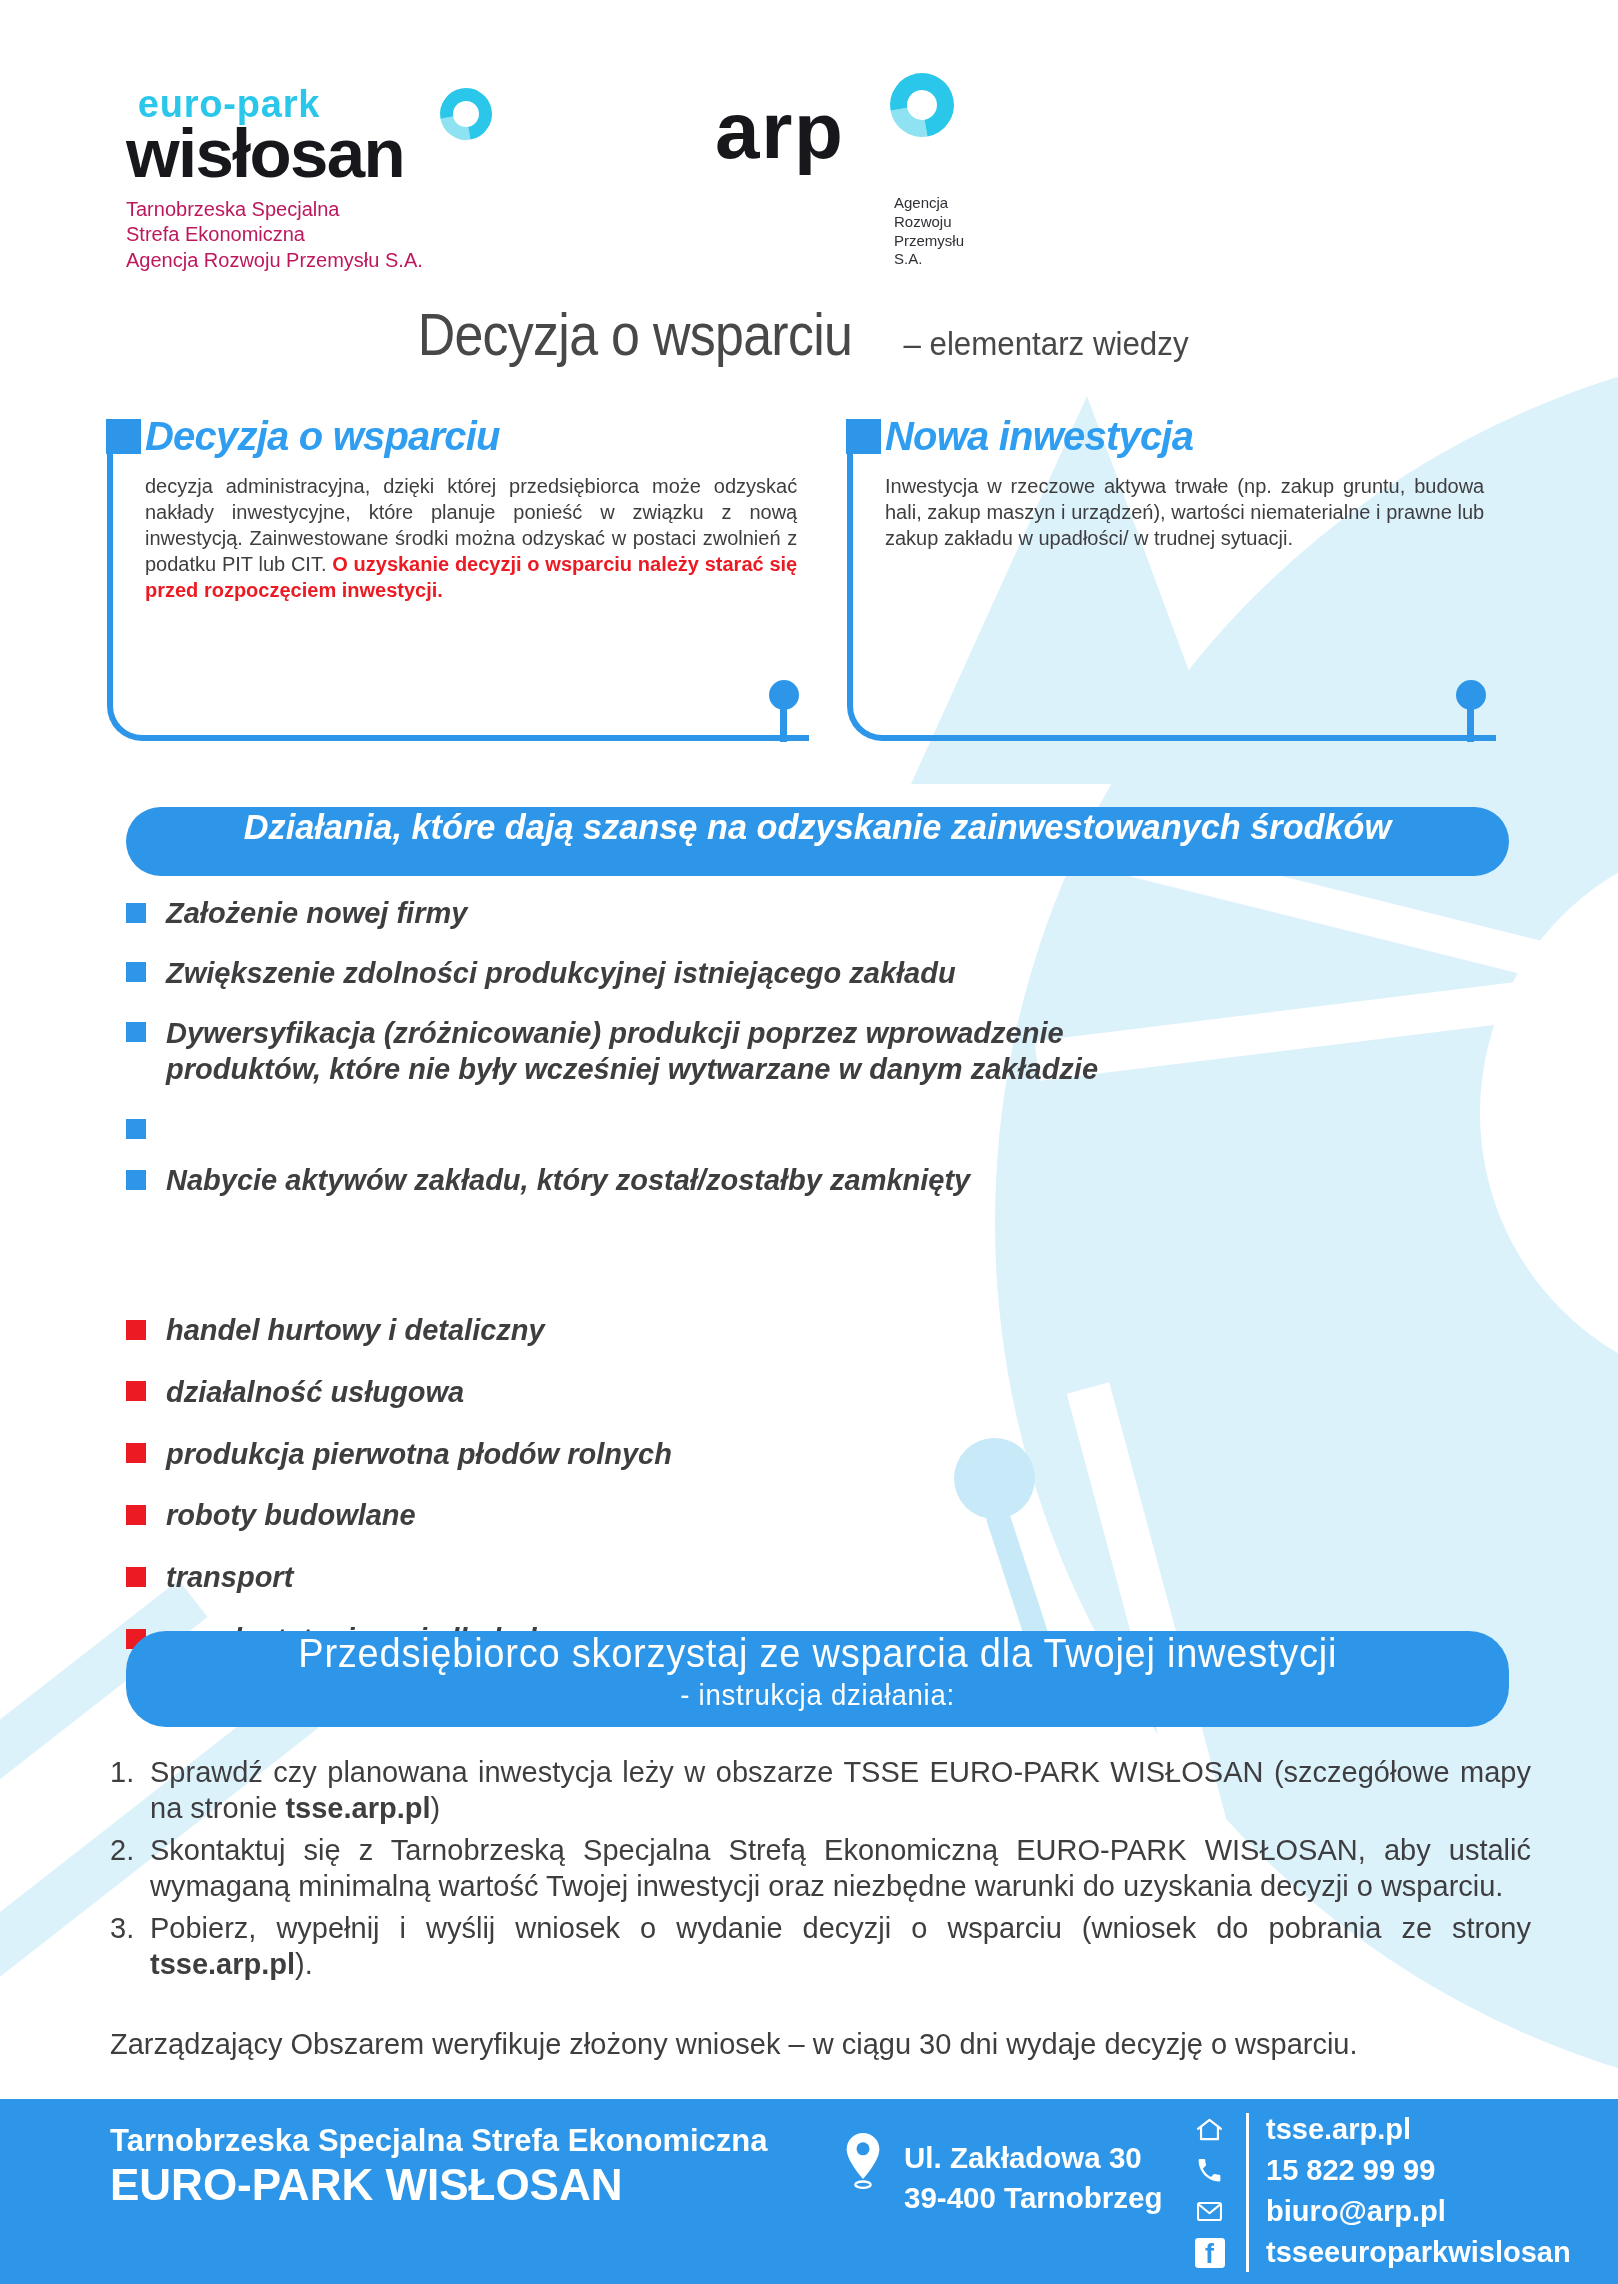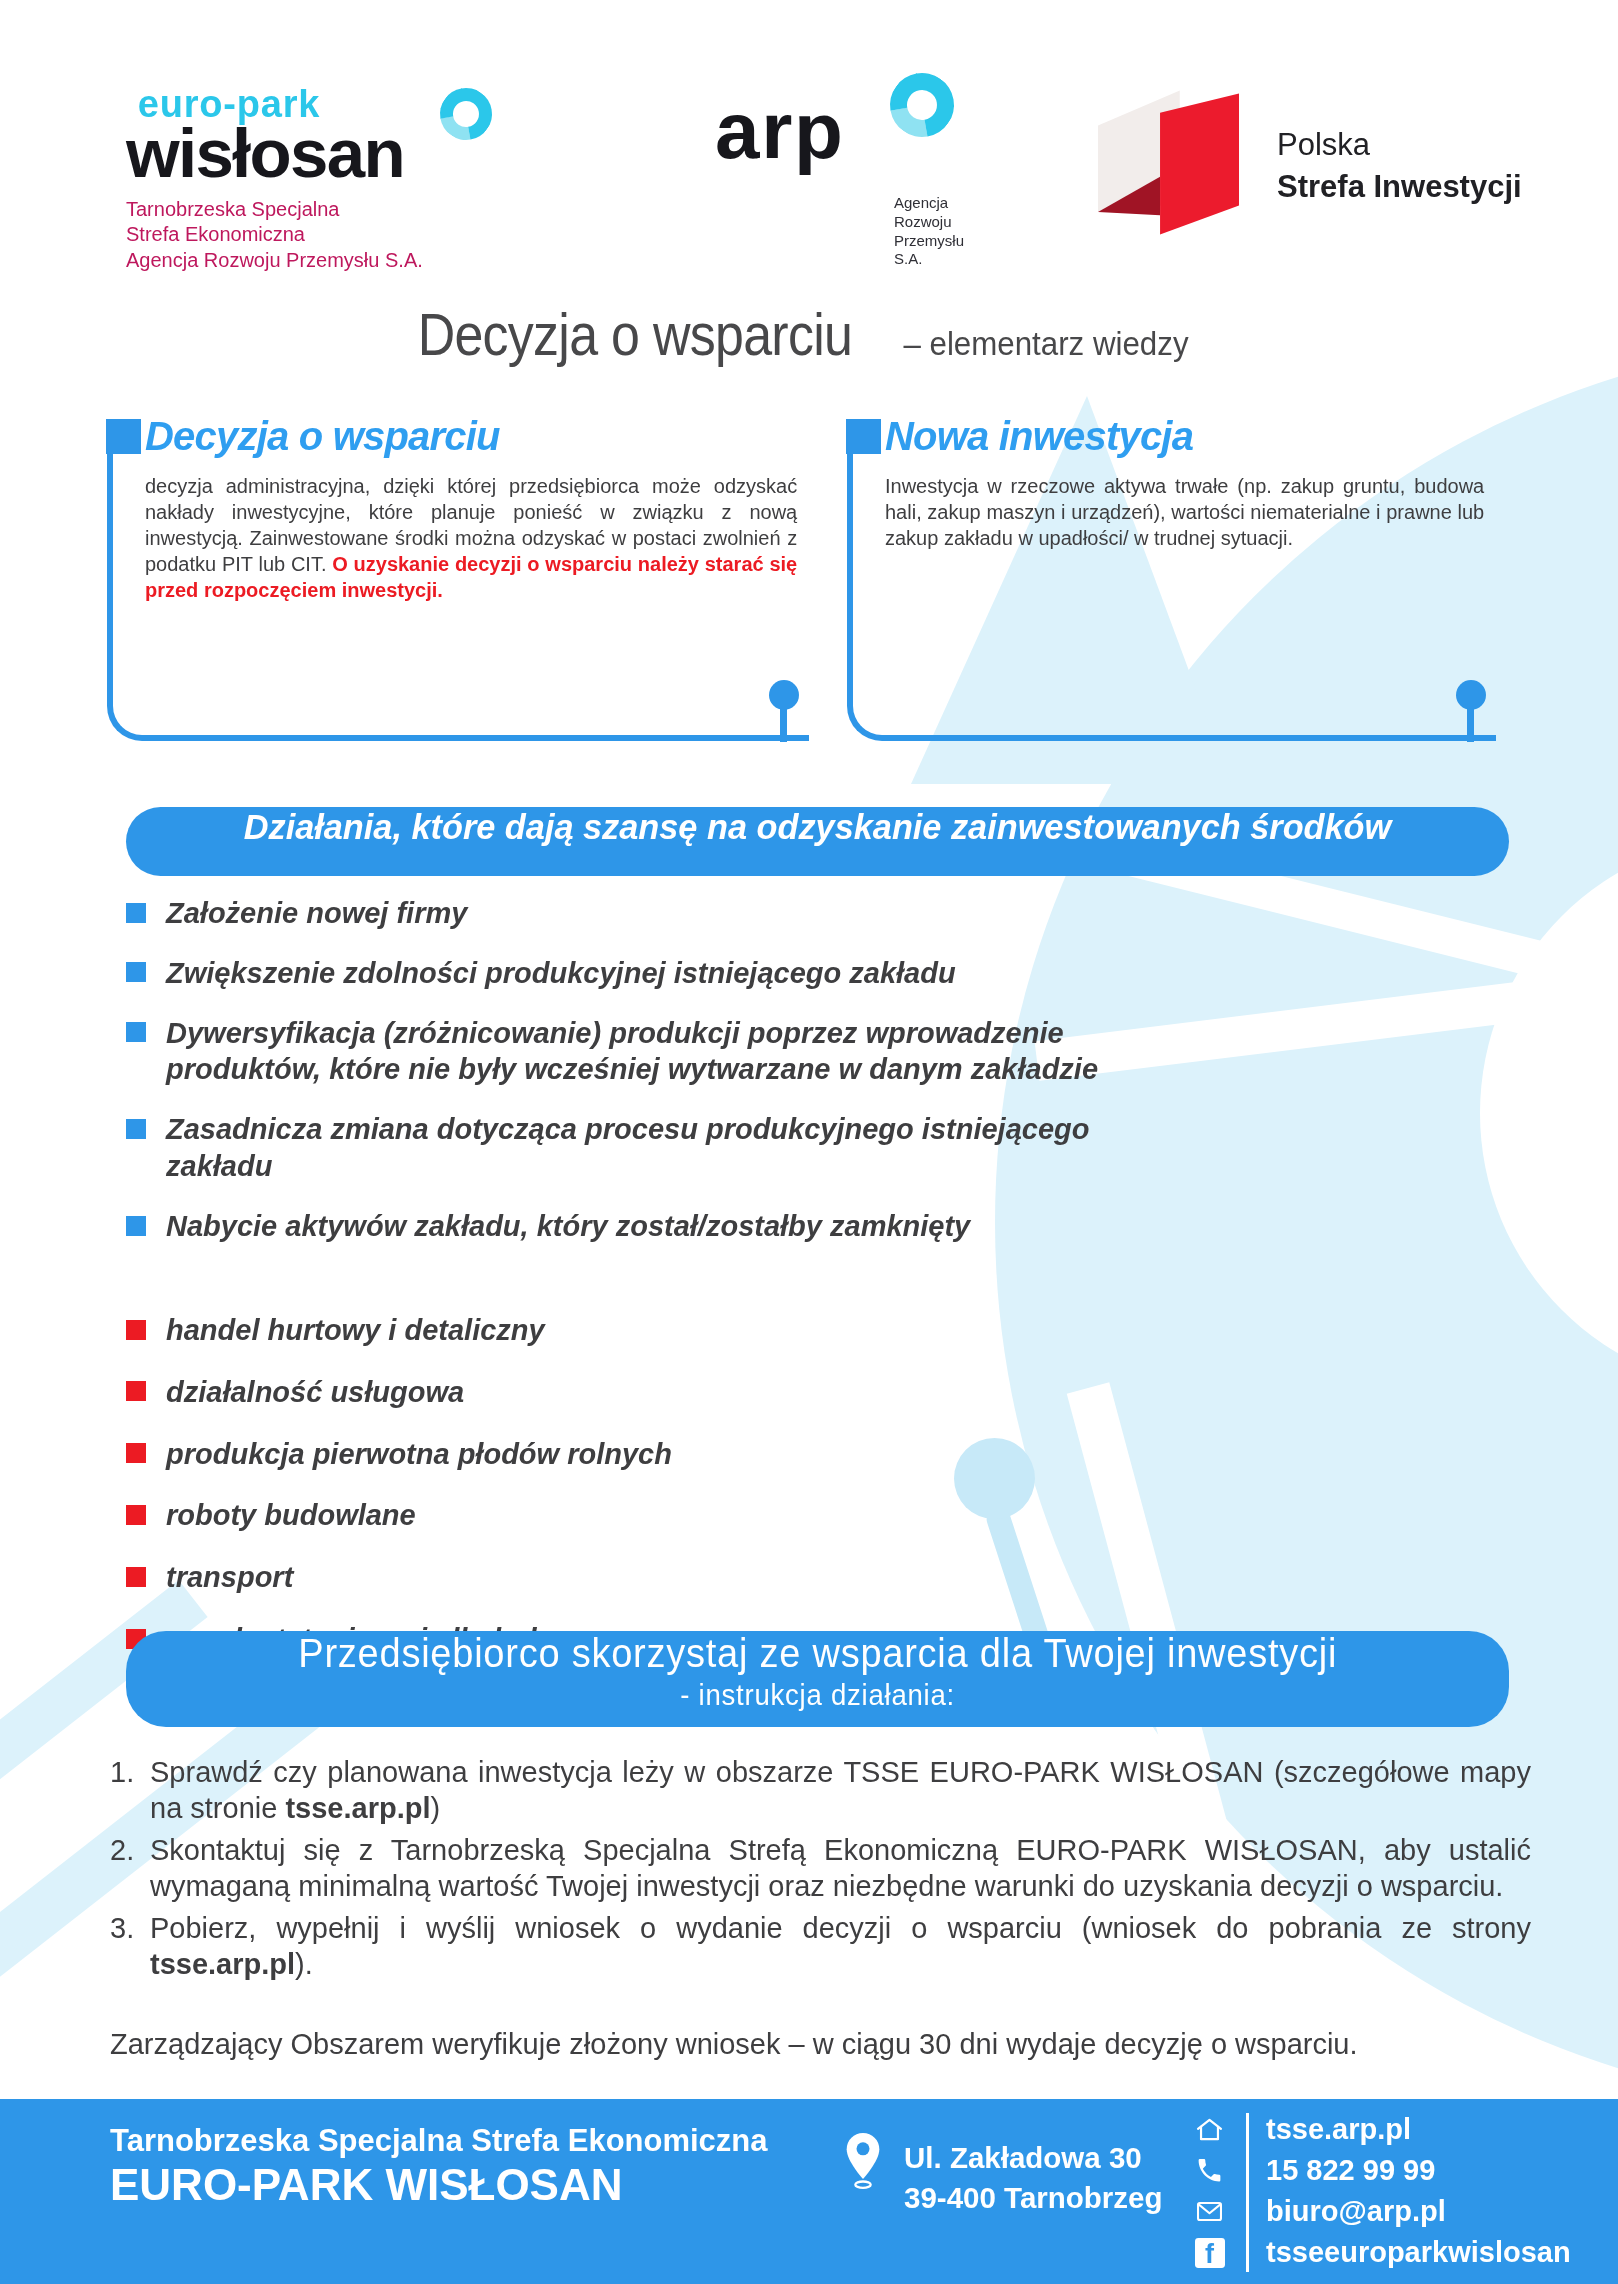--- a/index.html
+++ b/index.html
@@ -139,31 +139,20 @@
     <span class="arp-name">arp</span>
     <span class="donut a-donut"></span>
     <div class="asub">
       <div>Agencja</div>
       <div>Rozwoju</div>
       <div>Przemysłu</div>
       <div>S.A.</div>
     </div>
   </div>
 
-  <div class="z" id="logo-psi">
-    <div class="flag">
-      <div class="flag-white"></div>
-      <div class="flag-dark"></div>
-      <div class="flag-red"></div>
-    </div>
-    <div class="psi-text">
-      <div>Polska</div>
-      <div class="b">Strefa Inwestycji</div>
-    </div>
-  </div>
 
   <div class="z" id="title">
     <span class="main">Decyzja o wsparciu</span>
     <span class="suffix">– elementarz wiedzy</span>
   </div>
 
   <div class="z card" id="card-1">
     <span class="sq"></span>
     <h2>Decyzja o wsparciu</h2>
     <p><span>decyzja administracyjna, dzięki której przedsiębiorca może odzyskać nakłady inwestycyjne, które planuje ponieść w związku z nową inwestycją. Zainwestowane środki można odzyskać w postaci zwolnień z podatku PIT lub CIT.</span> <span class="hl">O uzyskanie decyzji o wsparciu należy starać się przed rozpoczęciem inwestycji.</span></p>
@@ -190,21 +179,20 @@
     <div class="li">
         <span class="sqb"></span>
         <span class="txt">Zwiększenie zdolności produkcyjnej istniejącego zakładu</span>
       </div>
     <div class="li">
         <span class="sqb"></span>
         <span class="txt">Dywersyfikacja (zróżnicowanie) produkcji poprzez wprowadzenie produktów, które nie były wcześniej wytwarzane w danym zakładzie</span>
       </div>
     <div class="li">
         <span class="sqb"></span>
-        <span class="txt">Zasadnicza zmiana dotycząca procesu produkcyjnego istniejącego zakładu</span>
       </div>
     <div class="li">
         <span class="sqb"></span>
         <span class="txt">Nabycie aktywów zakładu, który został/zostałby zamknięty</span>
       </div>
   </div>
 
   <div class="z blist" id="list-excluded">
     <div class="li">
         <span class="sqb"></span>

